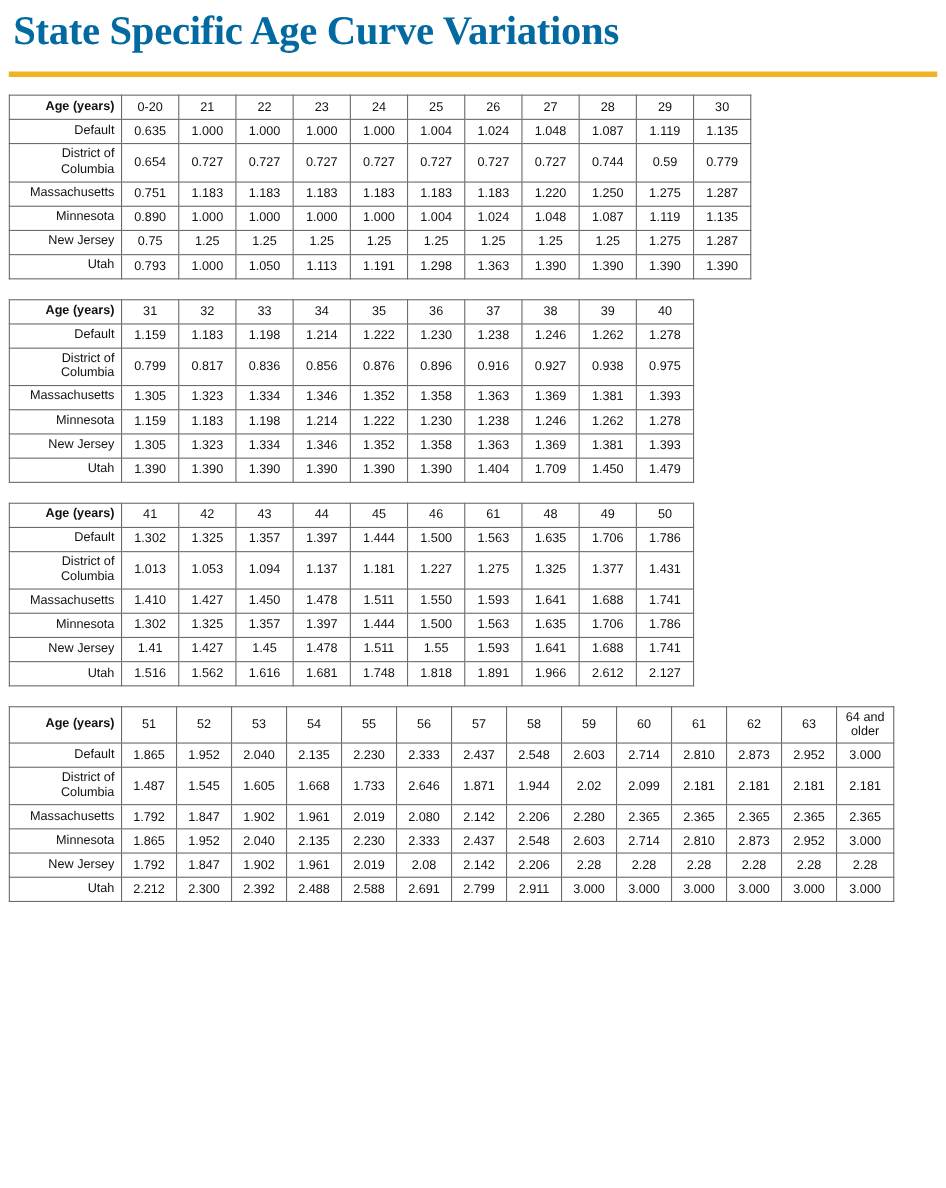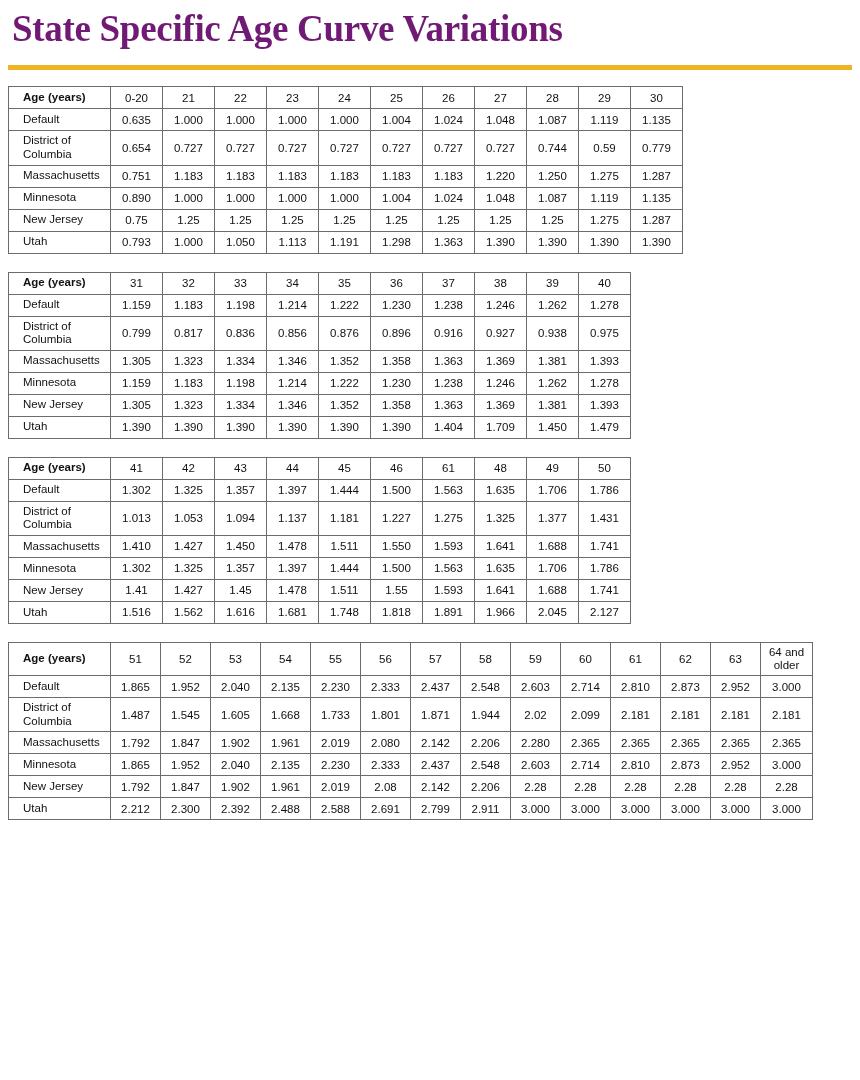--- a/index.html
+++ b/index.html
@@ -18,21 +18,21 @@
     box-sizing: border-box;
     padding: 4px 8px 8px 8px;
   }
   .title {
     font-family: "Liberation Serif", serif;
     font-weight: bold;
     font-size: 37px;
     line-height: 1.12;
     letter-spacing: -0.3px;
     margin: 4px 0 16px 4px;
-    color: #701a75;
+    color: #0369a1;
   }
   .title-rule {
     height: 5px;
     background: #f0b323;
     margin: 6px 0 16px 0;
     width: 100%;
   }
   table.agetable {
     border-collapse: collapse;
     margin-bottom: 18px;
@@ -46,21 +46,21 @@
     box-sizing: border-box;
     background: #ffffff;
   }
   table.agetable th {
     font-weight: normal;
     text-align: center;
     font-size: 11.5px;
   }
   table.agetable th.rowhead,
   table.agetable td.rowhead {
-    text-align: left;
+    text-align: right;
     font-weight: normal;
     width: 102px;
     padding-left: 14px;
     line-height: 1.18;
   }
   table.agetable th.rowhead {
     font-weight: bold;
   }
   table.agetable td.val {
     text-align: center;
@@ -368,21 +368,21 @@
           <tr>
             <td class="rowhead">Utah</td>
             <td class="val">1.516</td>
             <td class="val">1.562</td>
             <td class="val">1.616</td>
             <td class="val">1.681</td>
             <td class="val">1.748</td>
             <td class="val">1.818</td>
             <td class="val">1.891</td>
             <td class="val">1.966</td>
-            <td class="val">2.045</td>
+            <td class="val">2.612</td>
             <td class="val last">2.127</td>
           </tr>
         </tbody>
       </table>
       <table class="agetable tbl-4">
         <thead>
           <tr>
             <th class="rowhead">Age (years)</th>
             <th class="col">51</th>
             <th class="col">52</th>
@@ -418,21 +418,21 @@
             <td class="val">2.952</td>
             <td class="val last">3.000</td>
           </tr>
           <tr>
             <td class="rowhead">District of Columbia</td>
             <td class="val">1.487</td>
             <td class="val">1.545</td>
             <td class="val">1.605</td>
             <td class="val">1.668</td>
             <td class="val">1.733</td>
-            <td class="val">1.801</td>
+            <td class="val">2.646</td>
             <td class="val">1.871</td>
             <td class="val">1.944</td>
             <td class="val">2.02</td>
             <td class="val">2.099</td>
             <td class="val">2.181</td>
             <td class="val">2.181</td>
             <td class="val">2.181</td>
             <td class="val last">2.181</td>
           </tr>
           <tr>

